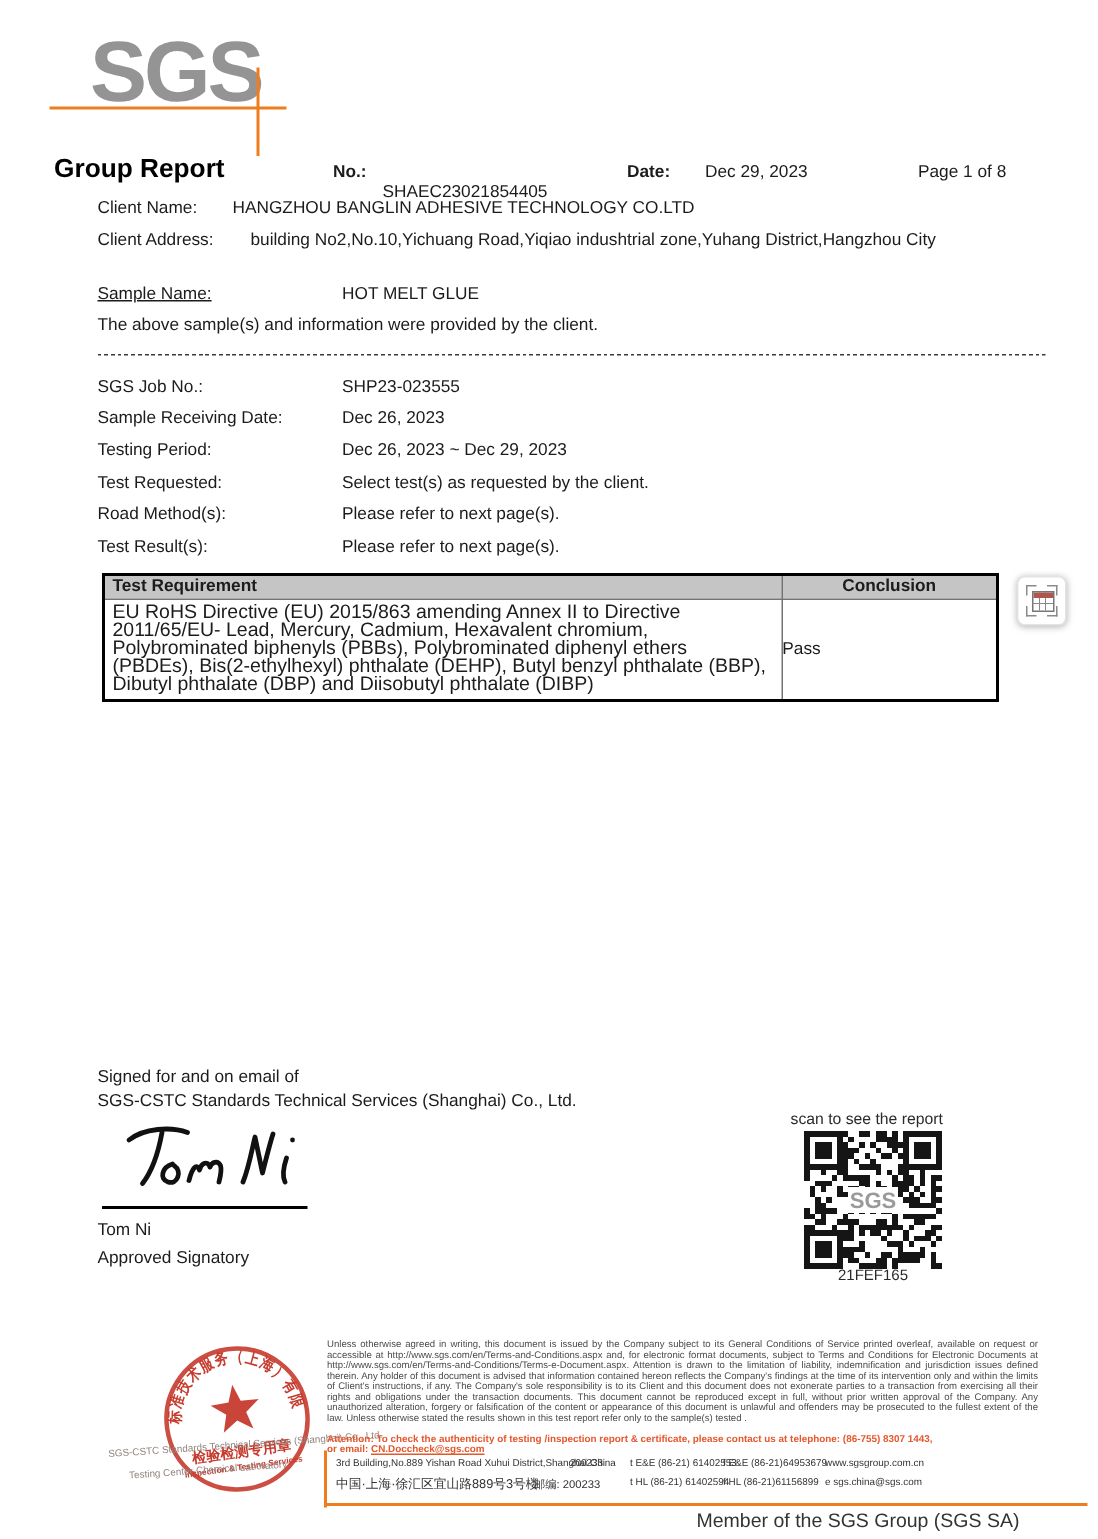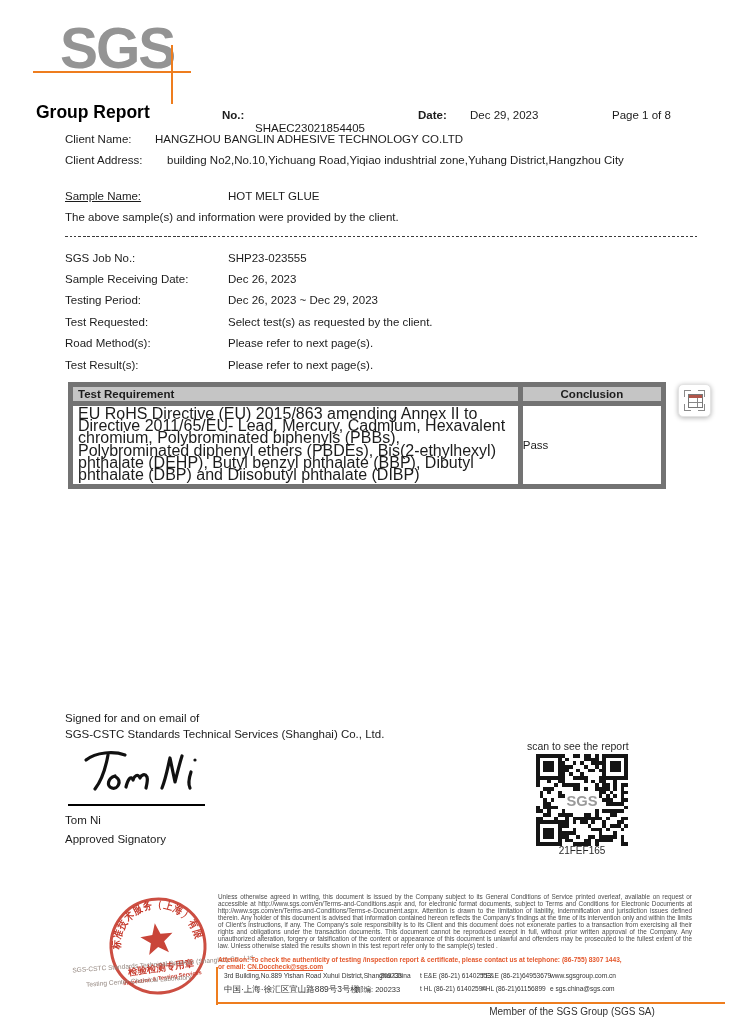--- a/index.html
+++ b/index.html
@@ -24,26 +24,26 @@
   
   .lblval { font-size:11.5px; }
   .rows6 { left:65px; top:247px; width:640px; }
   .rows6 .row { display:grid; grid-template-columns:163px 1fr; height:21.4px; align-items:center; font-size:11.5px; }
 
   .dashes { left:65px; top:236px; width:632px; height:1px;
             background:repeating-linear-gradient(90deg,#3a3a3a 0 2.5px,transparent 2.5px 4.5px); }
 
   
   table.results { left:68px; top:382px; width:598px; border-collapse:collapse; table-layout:fixed; }
-  table.results th, table.results td { border:5px solid #737373; }
+  table.results th, table.results td { border:1px solid #737373; }
   table.results { border:2px solid #000; }
   table.results th { background:#c5c5c5; font-size:11.5px; font-weight:bold; padding:1px 5px; height:16px; }
   th.req { text-align:left; width:449px; }
   th.concl { text-align:center; width:143px; }
-  td.req { font-size:16px; line-height:12.2px; padding:2px 6px 3px 5px; vertical-align:top; }
+  td.req { font-size:13px; line-height:12.2px; padding:2px 6px 3px 5px; vertical-align:top; }
   td.concl { text-align:left; vertical-align:middle; font-size:11.5px; }
 
   
   .float-btn { left:678px; top:384px; width:33px; height:33px; background:#fff; border:1px solid #e3e3e3;
                border-radius:5px; box-shadow:0 1px 5px rgba(0,0,0,.30); cursor:pointer; }
   .float-btn .c { position:absolute; width:7px; height:7px; border:1.6px solid #8a8a8a; }
   .float-btn .c.tl { left:5px; top:5px;  border-right:none; border-bottom:none; }
   .float-btn .c.tr { right:5px; top:5px; border-left:none;  border-bottom:none; }
   .float-btn .c.bl { left:5px; bottom:5px; border-right:none; border-top:none; }
   .float-btn .c.br { right:5px; bottom:5px; border-left:none; border-top:none; }
@@ -64,21 +64,21 @@
   
   .legal { left:218px; top:894px; width:474px; font-size:6.4px; line-height:6.95px;
            color:#4c4c4c; text-align:justify; }
   .attn { left:218px; top:956px; width:474px; font-size:6.6px; line-height:7.2px;
           font-weight:bold; color:#e4582d; }
   .attn .u { text-decoration:underline; }
   .addr-vline { left:216px; top:967px; width:1.5px; height:38px; background:#ee7d1e; }
   .addr-row { left:218px; width:500px; font-size:6.6px; color:#333; }
   .addr-row span { position:absolute; white-space:nowrap; }
   .footer-rule { left:216px; top:1002px; width:509px; height:2px; background:#ee7d1e; }
-  .member { left:452px; top:1006px; width:240px; text-align:center; font-size:10px; color:#333; }
+  .member { left:452px; top:1006px; width:240px; text-align:center; font-size:13px; color:#333; }
 
   .stamp-wrap { left:98px; top:886px; transform:rotate(-8deg); }
   .stamp-overlay { font-size:6.6px; color:#93867f; transform:rotate(-4deg); white-space:nowrap; }
 </style>
 </head>
 <body>
 
 <div class="abs logo-text">SGS</div>
 <div class="abs logo-hline"></div>
 <div class="abs logo-vline"></div>

